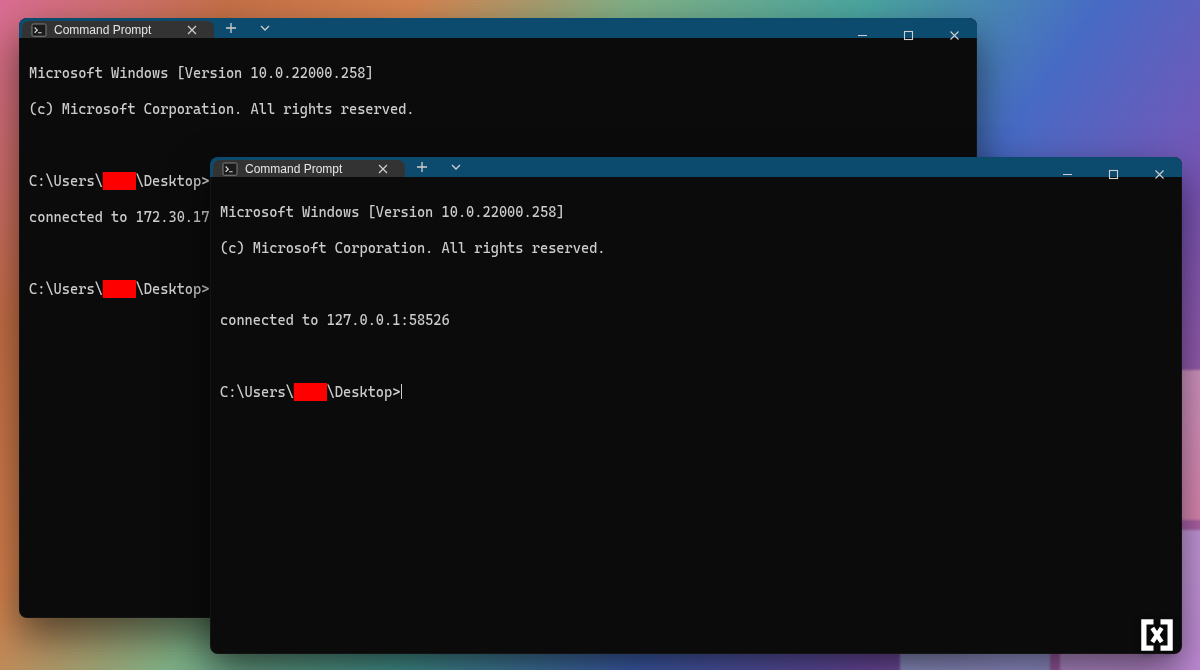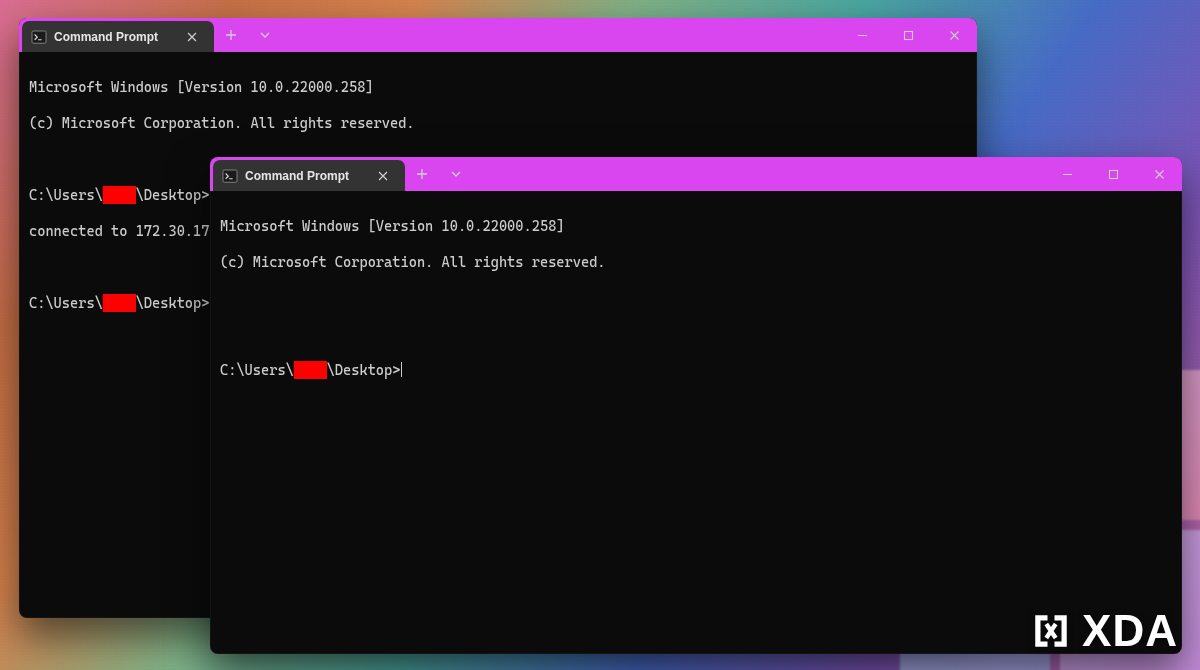--- a/index.html
+++ b/index.html
@@ -12,21 +12,21 @@
   .wallpaper::before{content:"";position:absolute;inset:0;background-image:radial-gradient(rgba(255,255,255,0.04) 1px,transparent 1px);background-size:3px 3px;mix-blend-mode:overlay;pointer-events:none;}
   
   .bloom{position:absolute;right:-40px;bottom:-40px;width:340px;height:340px;filter:blur(1px);opacity:.6;pointer-events:none;}
   .bloom div{position:absolute;border-radius:6px;}
   .bloom .a{left:0;top:0;width:150px;height:150px;background:linear-gradient(135deg,#ffe4d0,#ffc088);}
   .bloom .b{left:160px;top:0;width:150px;height:150px;background:linear-gradient(135deg,#ffd6e8,#ffa0b8);}
   .bloom .c{left:0;top:160px;width:150px;height:150px;background:linear-gradient(135deg,#cfeaff,#9cc6ff);}
   .bloom .d{left:160px;top:160px;width:150px;height:150px;background:linear-gradient(135deg,#e8d8ff,#c0a0ff);}
 
   .term-window{position:absolute;background:#0b0b0b;border-radius:8px;box-shadow:0 18px 40px rgba(0,0,0,0.55),0 0 0 1px rgba(255,255,255,0.04) inset;overflow:hidden;}
-  .titlebar{height:34px;background:#d946ef;display:flex;align-items:stretch;color:#cfcfcf;font-weight:bold;}
+  .titlebar{height:20px;background:#0c4a6e;display:flex;align-items:stretch;color:#cfcfcf;}
   .tabstrip{display:flex;align-items:stretch;flex:0 0 auto;}
   .tab{display:flex;align-items:center;gap:8px;padding:0 12px 0 10px;min-width:170px;background:#333333;border-top-left-radius:7px;border-top-right-radius:7px;margin:3px 0 0 3px;position:relative;}
   .tab .app-icon{width:14px;height:12px;display:inline-block;}
   .tab .app-icon svg{display:block;}
   .tab-title{font-size:12px;color:#e6e6e6;white-space:nowrap;}
   .tab-close{margin-left:auto;width:20px;height:20px;display:flex;align-items:center;justify-content:center;border-radius:3px;color:#cfcfcf;}
   .tab-actions{display:flex;align-items:center;}
   .tab-btn{width:34px;height:34px;display:flex;align-items:center;justify-content:center;color:#cfcfcf;}
   .spacer{flex:1;}
   .win-controls{display:flex;}
@@ -161,28 +161,28 @@
             <svg width="11" height="11" viewBox="0 0 11 11">
               <path d="M1.5 1.5 L9.5 9.5 M9.5 1.5 L1.5 9.5" stroke="currentColor" stroke-width="1.1"></path>
             </svg>
           </div>
       </div>
     </div>
     <div class="term-body">
 <span class="line">Microsoft Windows [Version 10.0.22000.258]</span>
 <span class="line">(c) Microsoft Corporation. All rights reserved.</span>
 <span class="line"> </span>
+<span class="line">connected to 127.0.0.1:58526</span>
 <span class="line"> </span>
 <span class="line"><span>C:\Users\</span><span class="redact">████</span><span>\Desktop&gt;</span><span class="cursor"></span></span>
     </div>
   </div>
 
   <div class="xda-logo">
     <span class="mark">
       <svg viewBox="0 0 48 48">
         <path d="M6 6 H20 V12 H12 V36 H20 V42 H6 Z" fill="#fff"></path>
         <path d="M42 6 H28 V12 H36 V36 H28 V42 H42 Z" fill="#fff"></path>
         <path d="M20 18 L28 30 M28 18 L20 30" stroke="#fff" stroke-width="5" stroke-linecap="square"></path>
       </svg>
     </span>
-    <span class="word">XDA</span>
   </div>
 </div>
 
 </body></html>

